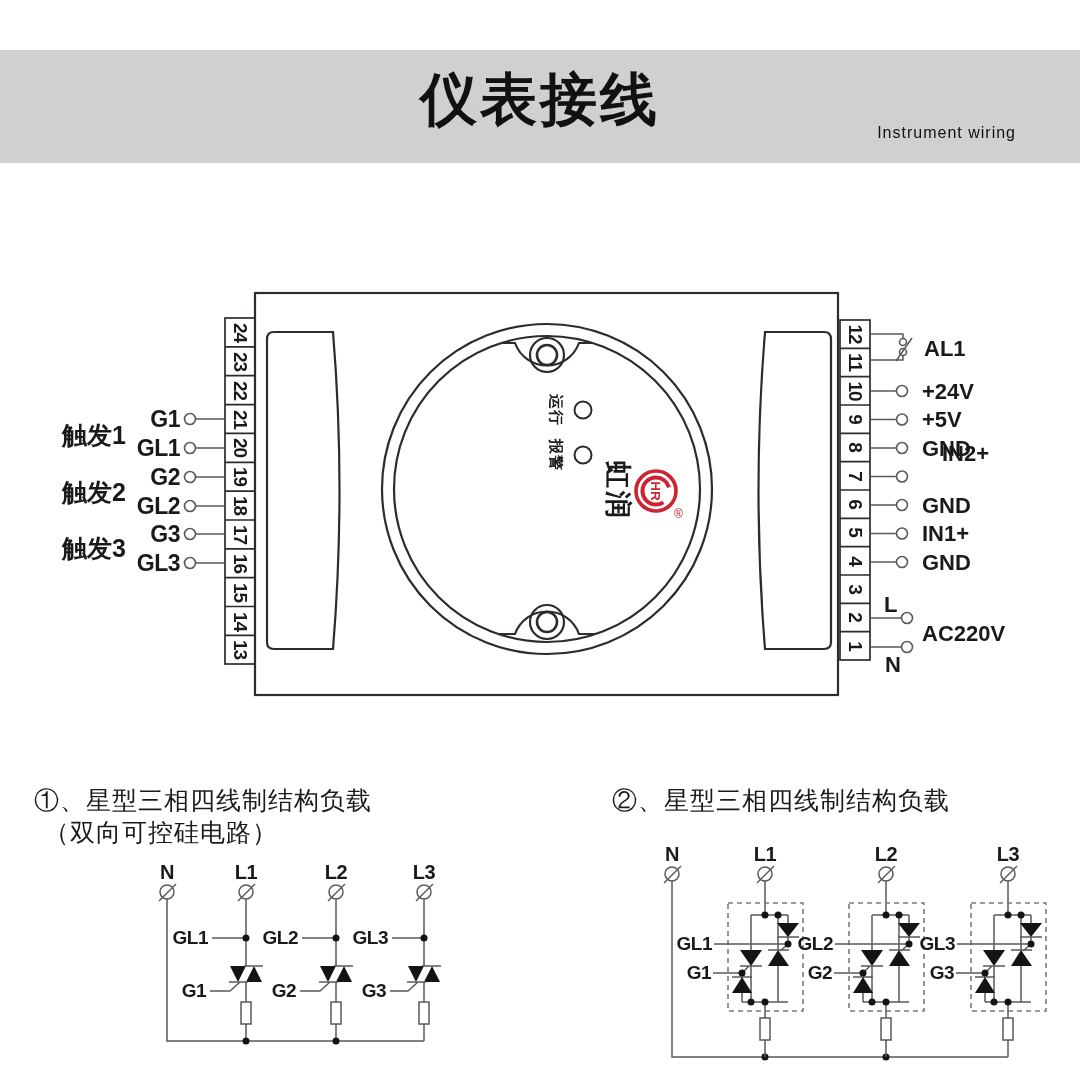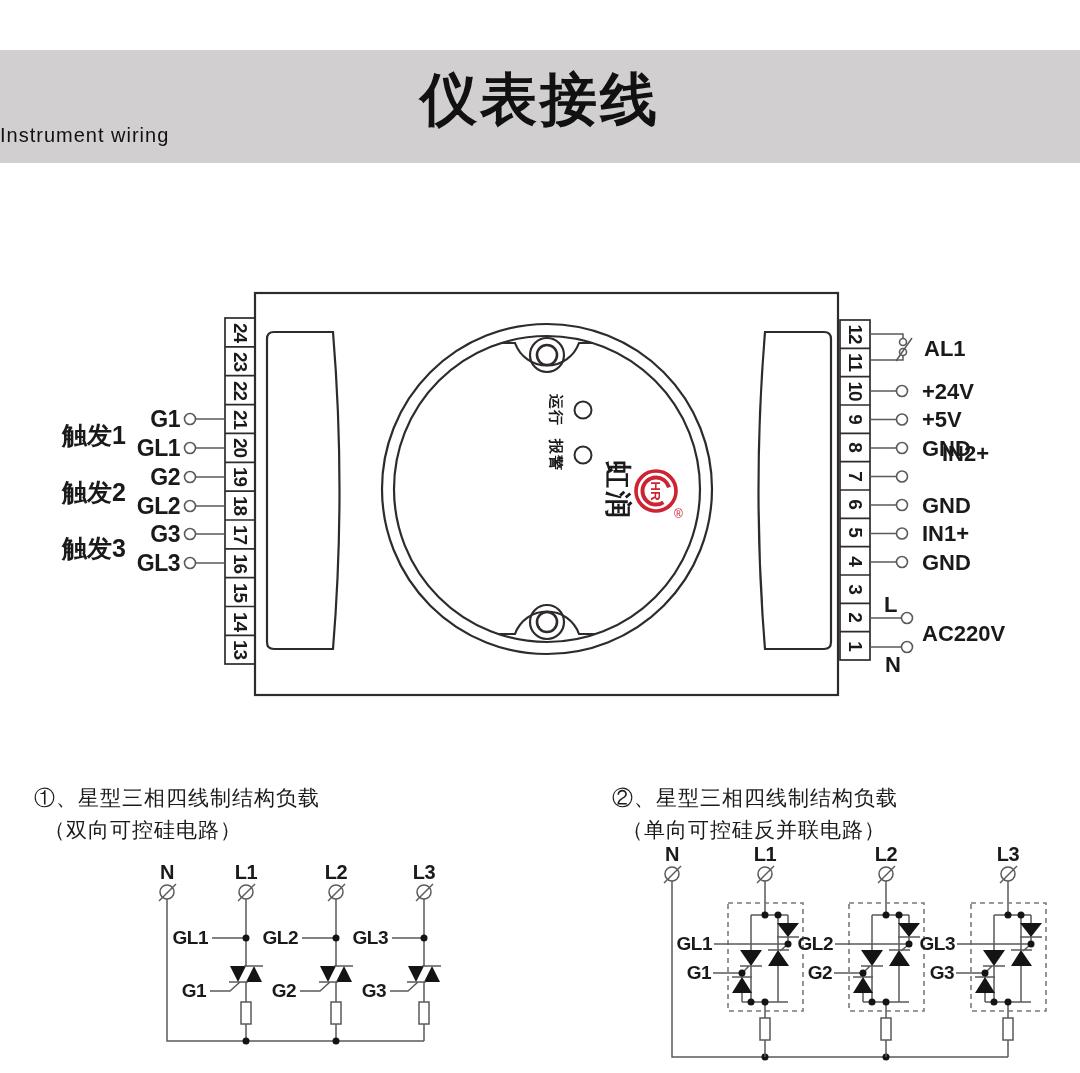--- a/index.html
+++ b/index.html
@@ -2,31 +2,31 @@
 <html><head>
 <meta charset="utf-8">
 <style>
   html,body{margin:0;padding:0;background:#fff;}
   #page{position:relative;width:1080px;height:1073px;background:#ffffff;overflow:hidden;
         font-family:"Liberation Sans","DejaVu Sans",sans-serif;color:#1a1a1a;}
   .abs{position:absolute;}
   #band{position:absolute;left:0;top:50px;width:1080px;height:113px;background:#d1cfcf;}
   #title{position:absolute;left:0;top:62px;width:1080px;text-align:center;
          font-size:57px;font-weight:700;letter-spacing:3px;color:#111;}
-  #subtitle{position:absolute;left:0;top:124px;width:1016px;text-align:left;
-            font-size:20px;letter-spacing:1px;color:#111;}
+  #subtitle{position:absolute;left:0;top:124px;width:1016px;text-align:right;
+            font-size:16px;letter-spacing:1px;color:#111;}
   .h1{font-size:27px;font-weight:700;color:#111;}
   .pinL{font-size:23px;font-weight:700;text-align:right;width:62px;letter-spacing:-0.5px;}
   .pinR{font-size:22px;font-weight:700;letter-spacing:0px;}
   .trig{font-size:25px;font-weight:600;}
   .tnum{position:absolute;display:flex;align-items:center;justify-content:center;
         font-size:19px;font-weight:700;transform:rotate(90deg);letter-spacing:-1px;}
   .phase{font-size:20px;font-weight:700;text-align:center;width:44px;letter-spacing:-0.5px;}
   .gl{font-size:19px;font-weight:700;text-align:right;width:58px;letter-spacing:-0.5px;}
-  .cap1{font-size:21px;font-family:"Liberation Serif","DejaVu Serif",serif;letter-spacing:1px;}
+  .cap1{font-size:25px;font-family:"Liberation Serif","DejaVu Serif",serif;letter-spacing:1px;}
   .rot{display:flex;align-items:center;justify-content:center;transform:rotate(90deg);}
   .ledlab{font-size:15px;font-weight:600;letter-spacing:1px;}
   .brand{font-size:27px;font-weight:700;letter-spacing:3px;}
   svg{position:absolute;left:0;top:0;}
   .w{stroke:#5a5a5a;stroke-width:1.5;fill:none;}
   .dev{stroke:#2f2b2c;stroke-width:2.2;fill:none;}
   .cell{stroke:#2f2b2c;stroke-width:1.7;fill:none;}
   .blk{fill:#141414;stroke:none;}
   .pin{stroke:#5a5a5a;stroke-width:1.6;fill:#fff;}
   .dash{stroke:#7a7a7a;stroke-width:1.6;fill:none;stroke-dasharray:5 4;}
@@ -270,21 +270,20 @@
 
   <div class="abs rot ledlab" style="left:534px;top:388px;width:44px;height:44px;">运行</div>
   <div class="abs rot ledlab" style="left:534px;top:433px;width:44px;height:44px;">报警</div>
   <div class="abs rot brand" style="left:588px;top:461px;width:60px;height:60px;">虹润</div>
   <div class="abs" style="left:674px;top:507px;font-size:12px;color:#cd2332;">®</div>
 
 
   <div class="abs cap1" style="left:34px;top:784px;">①、星型三相四线制结构负载</div>
   <div class="abs cap1" style="left:44px;top:816px;">（双向可控硅电路）</div>
   <div class="abs cap1" style="left:612px;top:784px;">②、星型三相四线制结构负载</div>
-  <div class="abs cap1" style="left:622px;top:816px;">（单向可控硅反并联电路）</div>
 
   <div class="abs phase" style="left:145px;top:861px;">N</div>
   <div class="abs phase" style="left:224px;top:861px;">L1</div>
   <div class="abs phase" style="left:314px;top:861px;">L2</div>
   <div class="abs phase" style="left:402px;top:861px;">L3</div>
   <div class="abs gl" style="left:150px;top:927px;">GL1</div>
   <div class="abs gl" style="left:240px;top:927px;">GL2</div>
   <div class="abs gl" style="left:330px;top:927px;">GL3</div>
   <div class="abs gl" style="left:148px;top:980px;">G1</div>
   <div class="abs gl" style="left:238px;top:980px;">G2</div>

